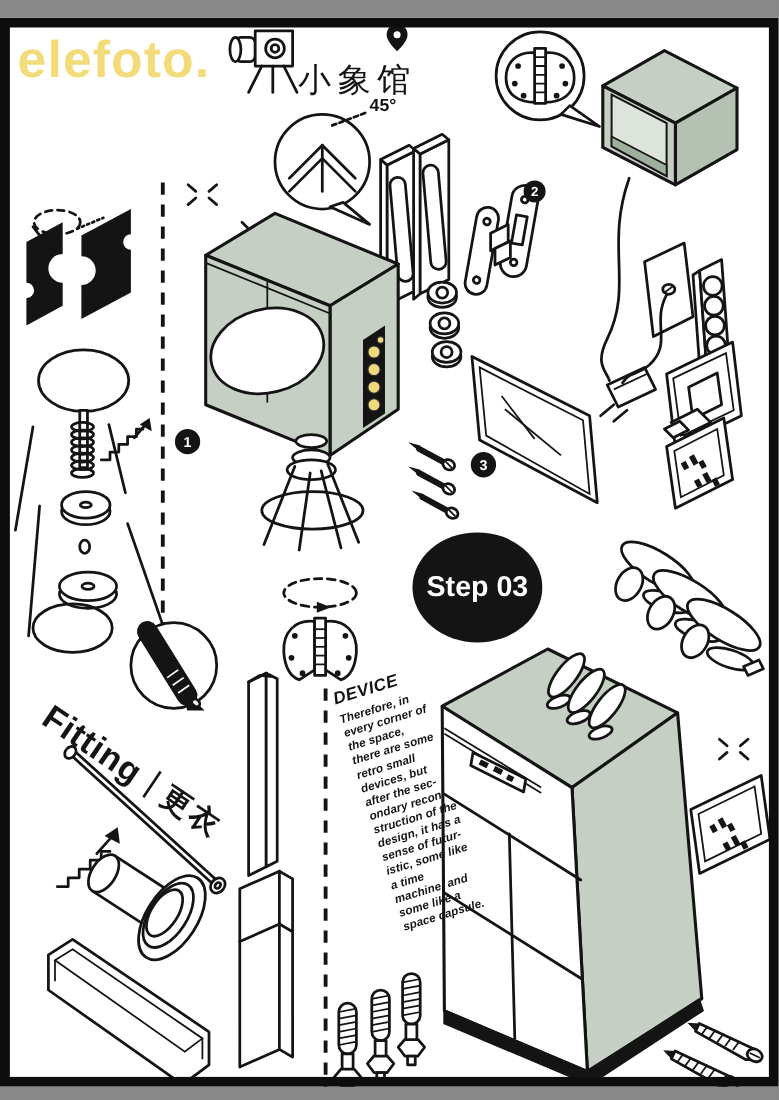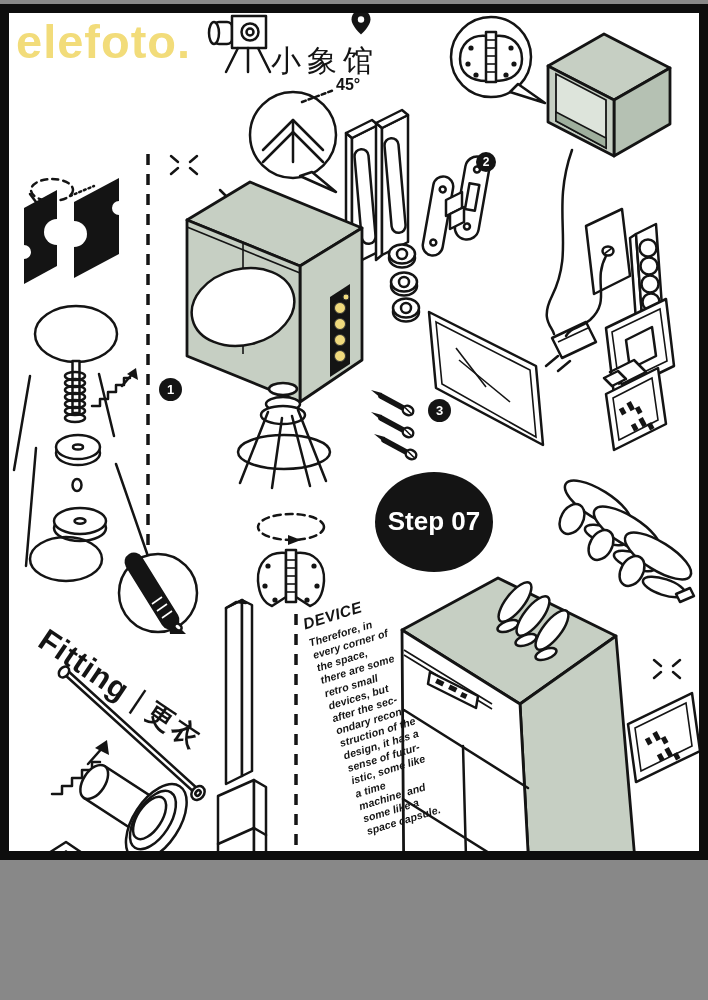--- a/index.html
+++ b/index.html
@@ -1,17 +1,17 @@
 <!DOCTYPE html>
 <html><head>
 <meta charset="utf-8">
 <style>
   html,body{margin:0;padding:0;background:#888}
-  .canvas{position:relative;width:708px;height:856px;background:#fff;overflow:hidden;
-          font-family:"Liberation Sans",sans-serif;margin:4px auto}
+  .canvas{position:relative;width:708px;height:972px;background:#fff;overflow:hidden;
+          font-family:"Liberation Sans",sans-serif;margin:16px auto}
   .frame{position:absolute;inset:0;border:9px solid #0d0d0d;pointer-events:none;z-index:30}
   svg.art{position:absolute;left:0;top:0;z-index:1}
   .t{position:absolute;color:#141414;z-index:5}
   #logo{left:16px;top:10px;font-size:47px;font-weight:800;color:#F2DC7A;letter-spacing:1px}
   #tagline{left:19px;top:88px;font-size:17px;font-weight:700;line-height:1.32;white-space:pre-line}
   #cn{left:271px;top:37px;font-size:30px;font-weight:400;letter-spacing:6px}
   #angle{left:336px;top:72px;font-size:16px;font-weight:700}
   .badge{position:absolute;background:#141414;color:#fff;border-radius:50%;
          display:flex;align-items:center;justify-content:center;font-weight:700;z-index:6}
   #b1{left:159px;top:374px;width:23px;height:23px;font-size:13px}
@@ -476,21 +476,21 @@
   </svg>
 
   <div class="t" id="logo">elefoto.</div>
   <div class="t" id="cn">小象馆</div>
   <div class="t" id="angle">45°</div>
 
   <div class="badge" id="b1">1</div>
   <div class="badge" id="b2">2</div>
   <div class="badge" id="b3">3</div>
 
-  <div class="t" id="step">Step 07</div>
+  <div class="t" id="step">Step 03</div>
 
   <div class="t" id="fitting">
     <span class="en">Fitting</span>
     <span class="bar">|</span>
     <span class="cn2">更衣</span>
   </div>
 
   <div class="t" id="device">
     <div class="dt">DEVICE</div>
     <div class="db">Therefore, in

